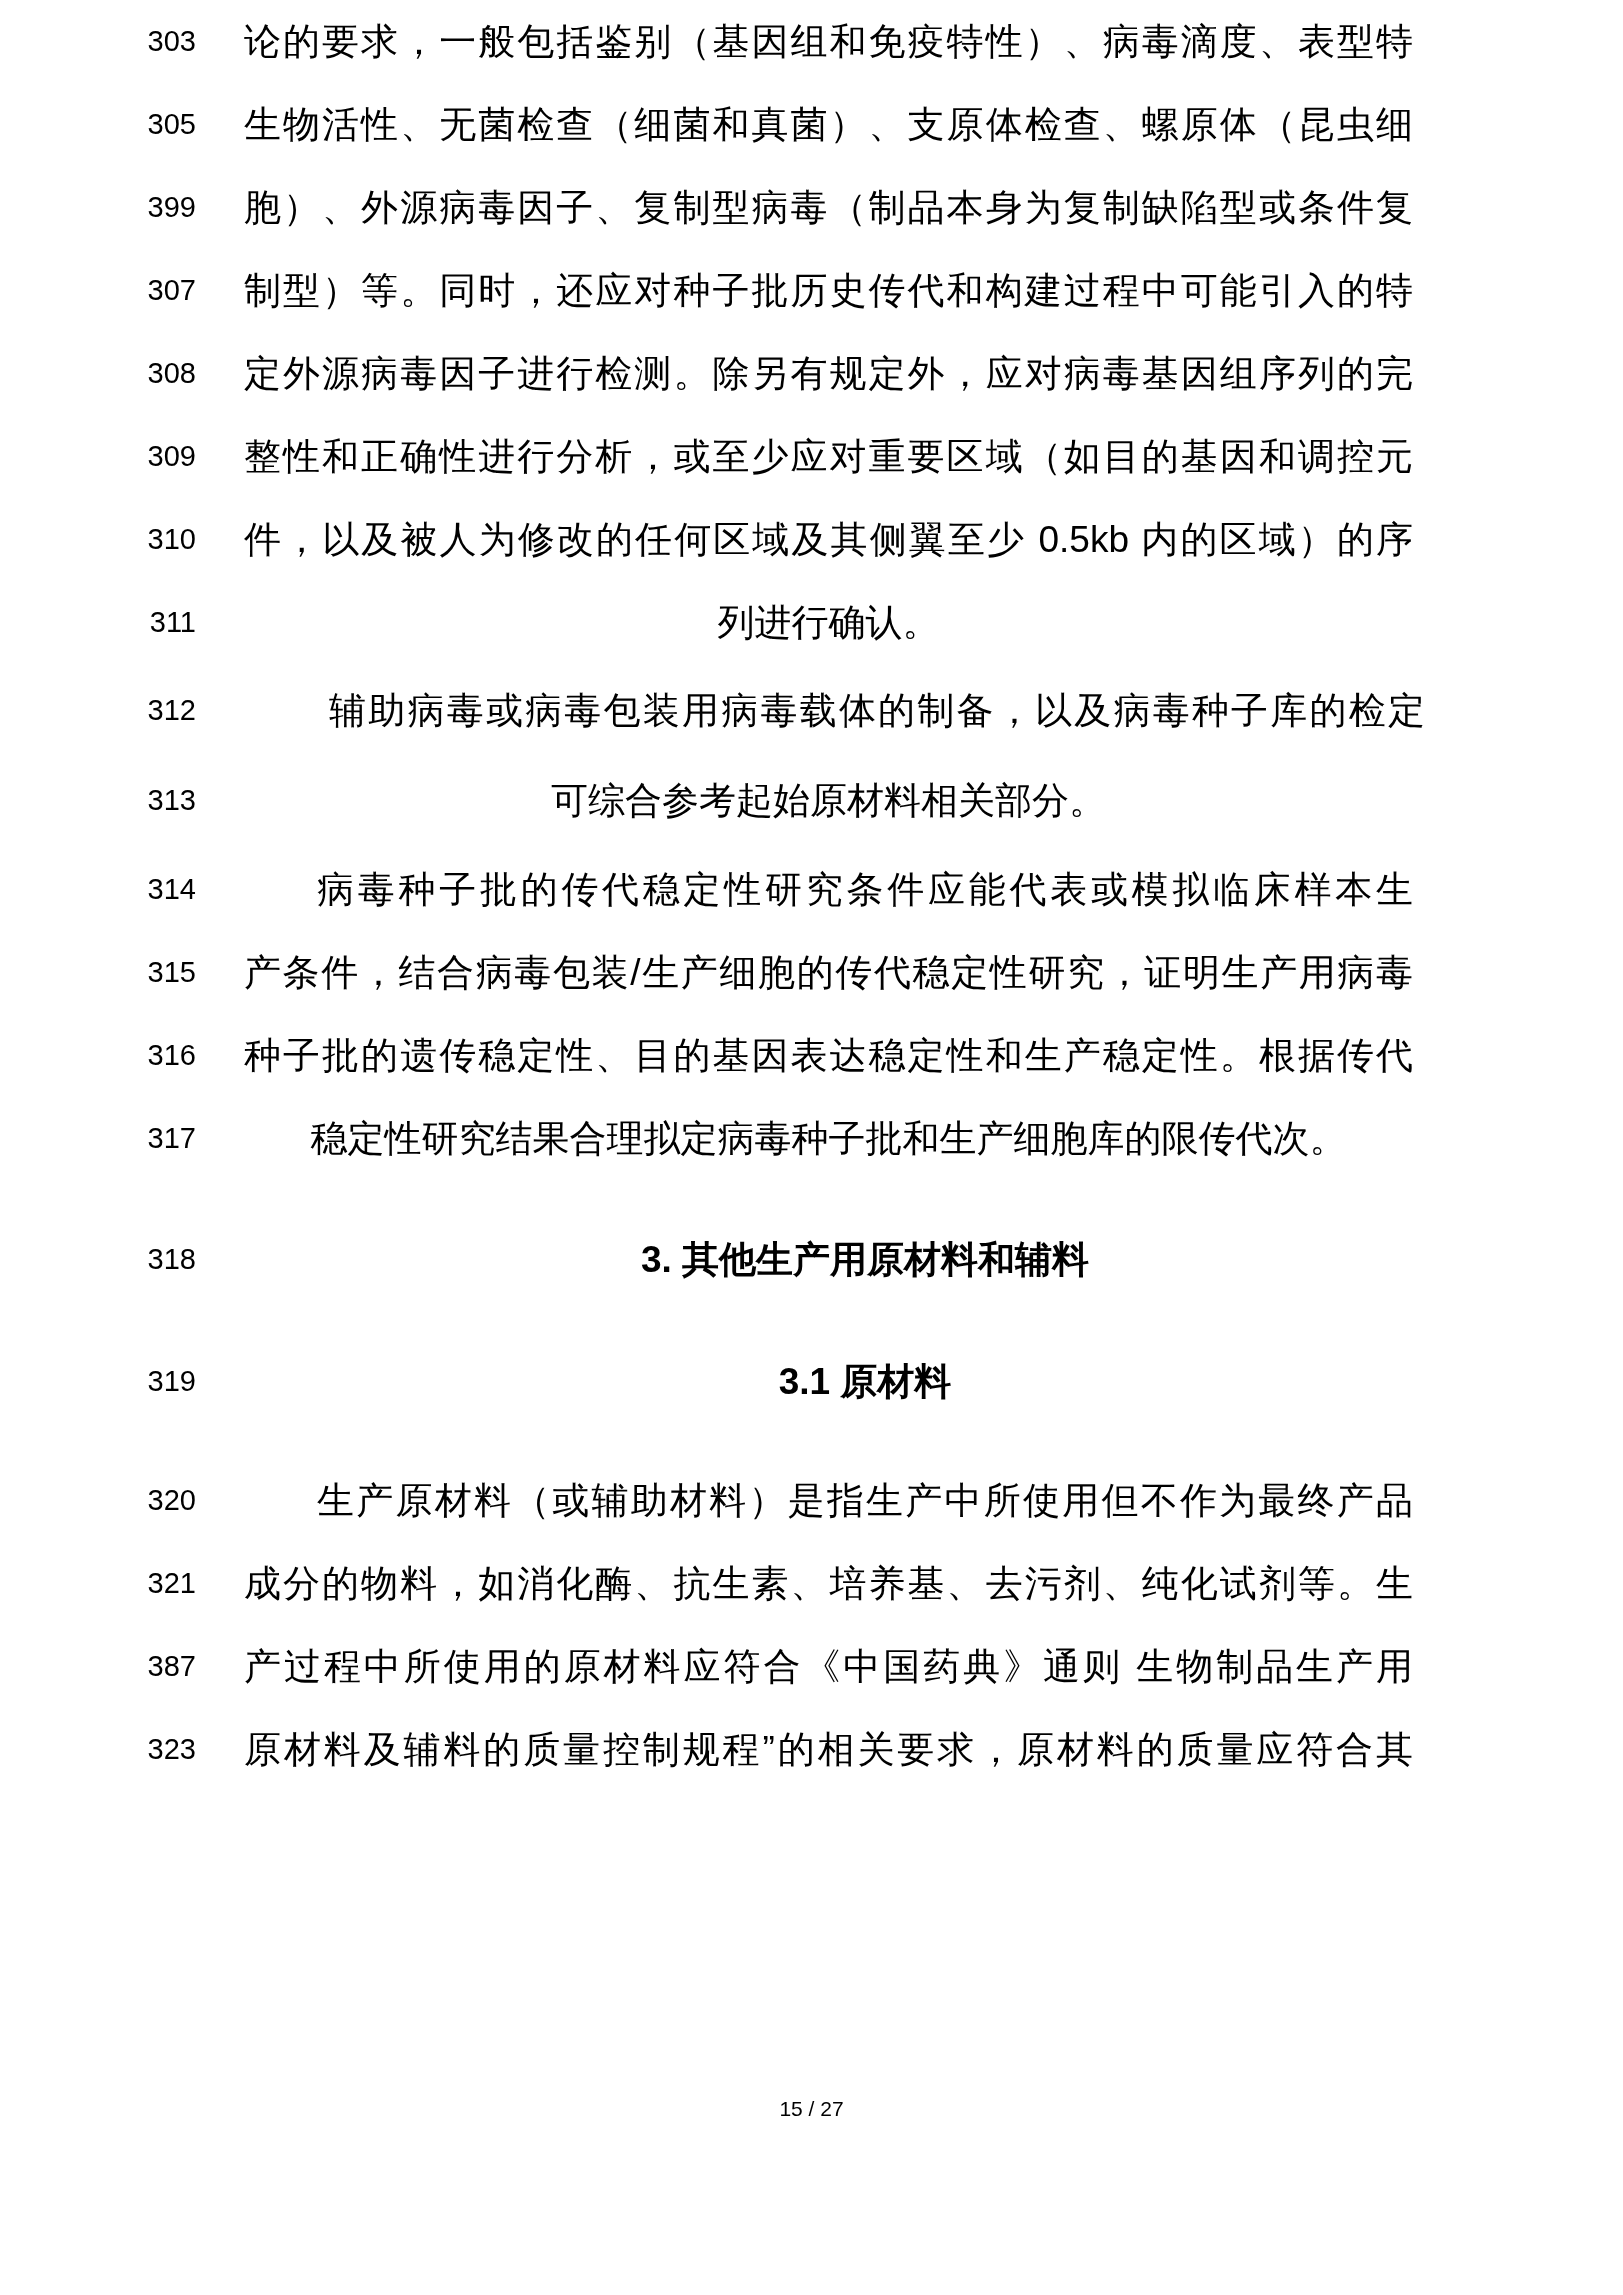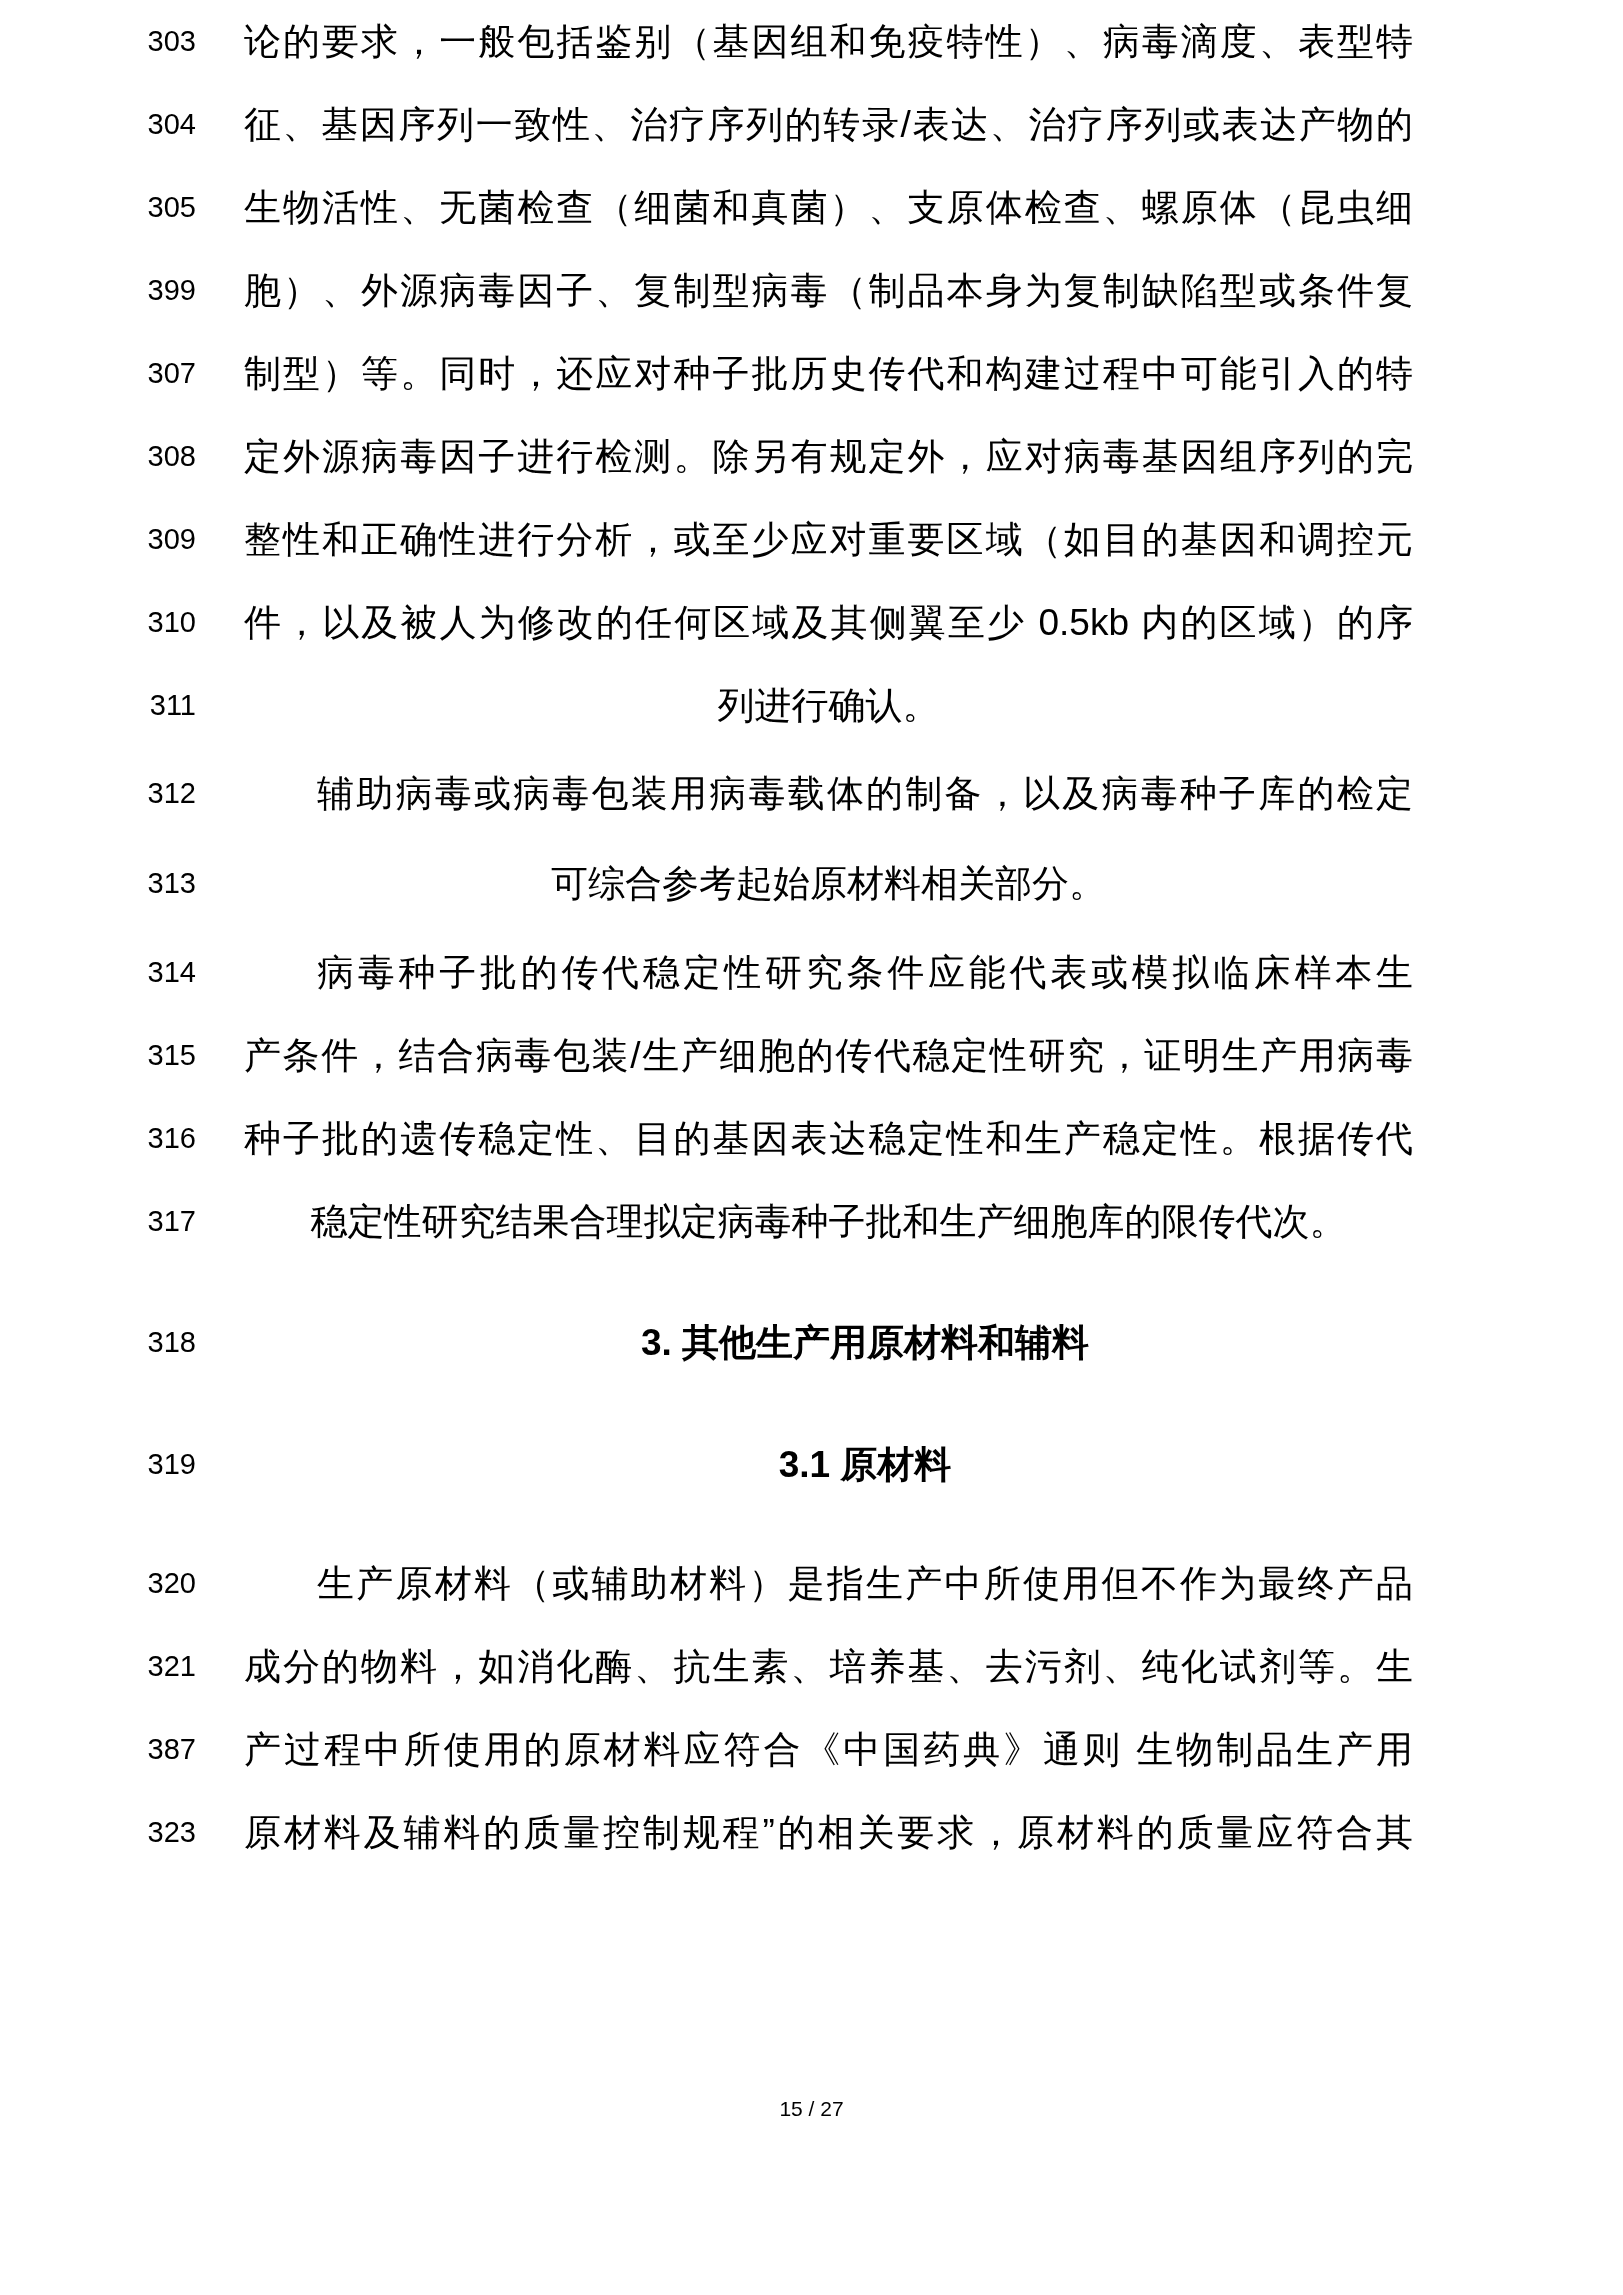--- a/index.html
+++ b/index.html
@@ -44,21 +44,21 @@
   }
   
   .ind .txt { padding-left: 73px; flex-basis: 1096px; width: 1096px; }
   
   .heading .txt {
     font-weight: 700;
     padding-left: 73px;
     flex-basis: 1096px;
     width: 1096px;
   }
-  .mt8  { margin-top: 5.2px; }
+  .mt8  { margin-top: 5.2px; gap: 12px; }
   .mt10 { margin-top: 6.5px; }
   .mt55 { margin-top: 36px; }
   .mt58 { margin-top: 38px; }
   .mt60 { margin-top: 39px; }
   .footer {
     position: absolute;
     top: 2092px;
     left: 0;
     width: 100%;
     text-align: center;
@@ -68,24 +68,20 @@
   }
 </style>
 </head>
 <body>
 
 <div class="page">
 
   <div class="row j">
     <span class="num">303</span>
     <span class="txt">论的要求，一般包括鉴别（基因组和免疫特性）、病毒滴度、表型特</span>
-  </div>
-  <div class="row j">
-    <span class="num">304</span>
-    <span class="txt">征、基因序列一致性、治疗序列的转录/表达、治疗序列或表达产物的</span>
   </div>
   <div class="row j">
     <span class="num">305</span>
     <span class="txt">生物活性、无菌检查（细菌和真菌）、支原体检查、螺原体（昆虫细</span>
   </div>
   <div class="row j">
     <span class="num">399</span>
     <span class="txt">胞）、外源病毒因子、复制型病毒（制品本身为复制缺陷型或条件复</span>
   </div>
   <div class="row j">

